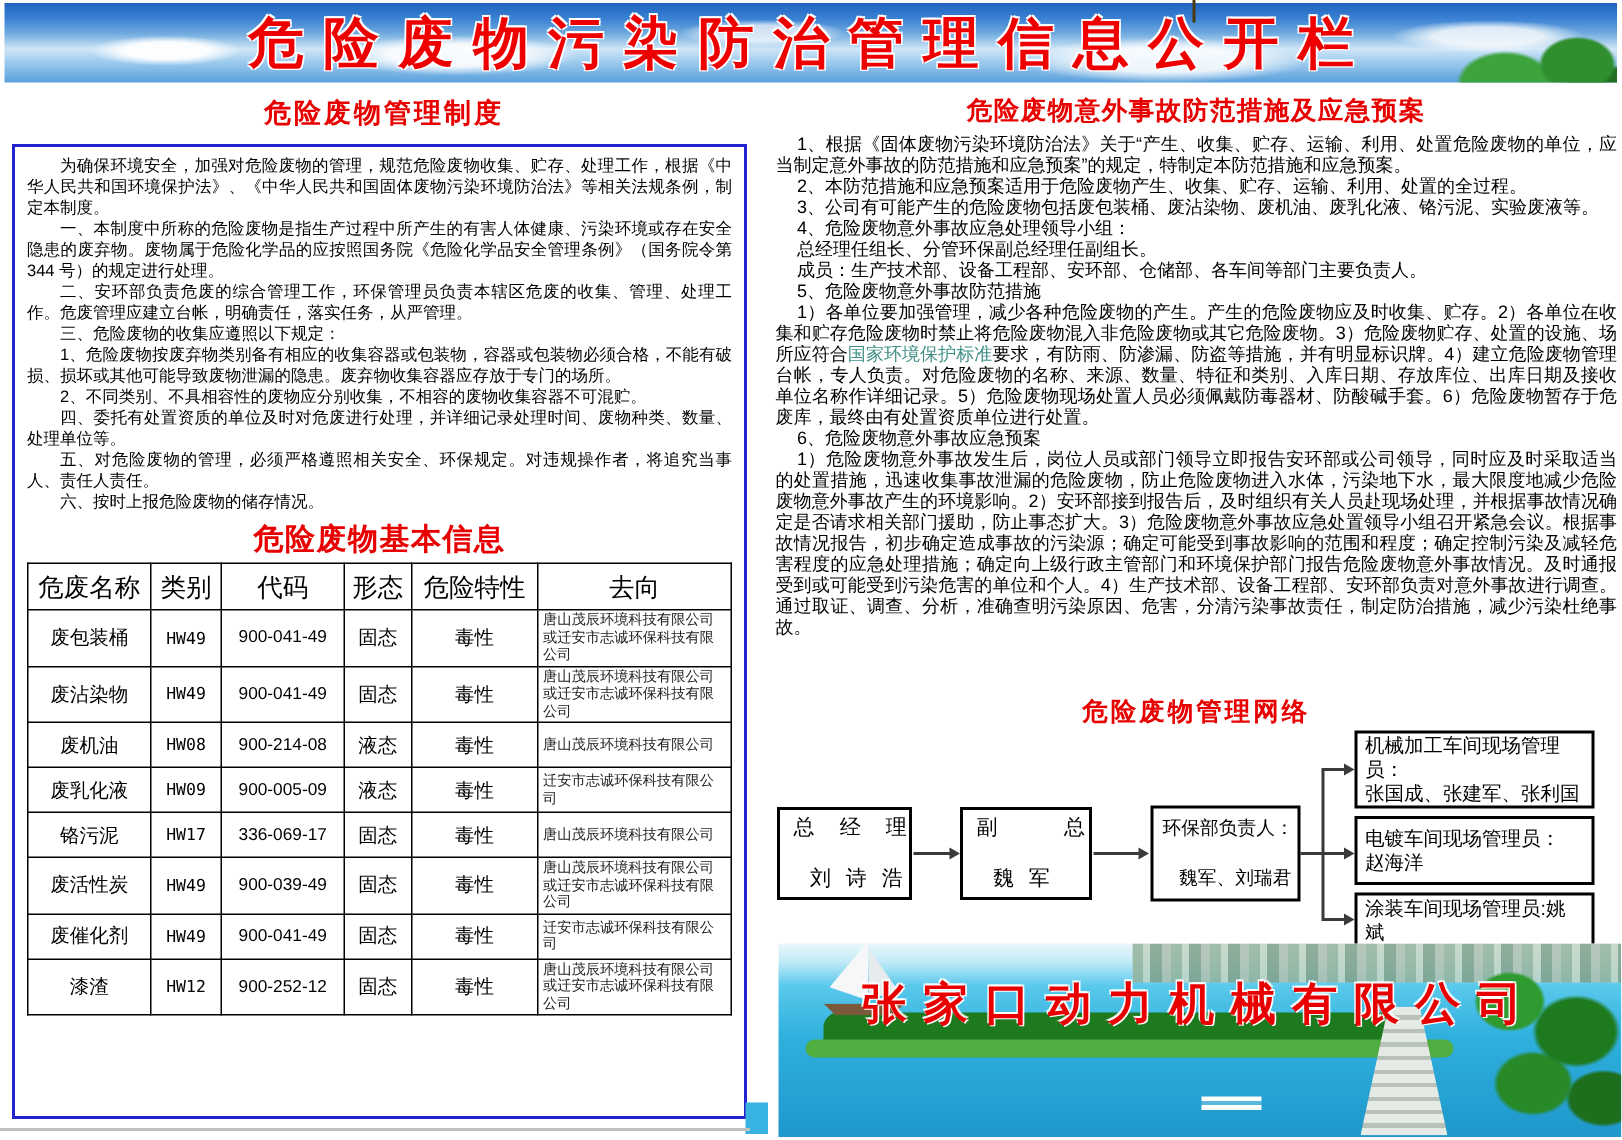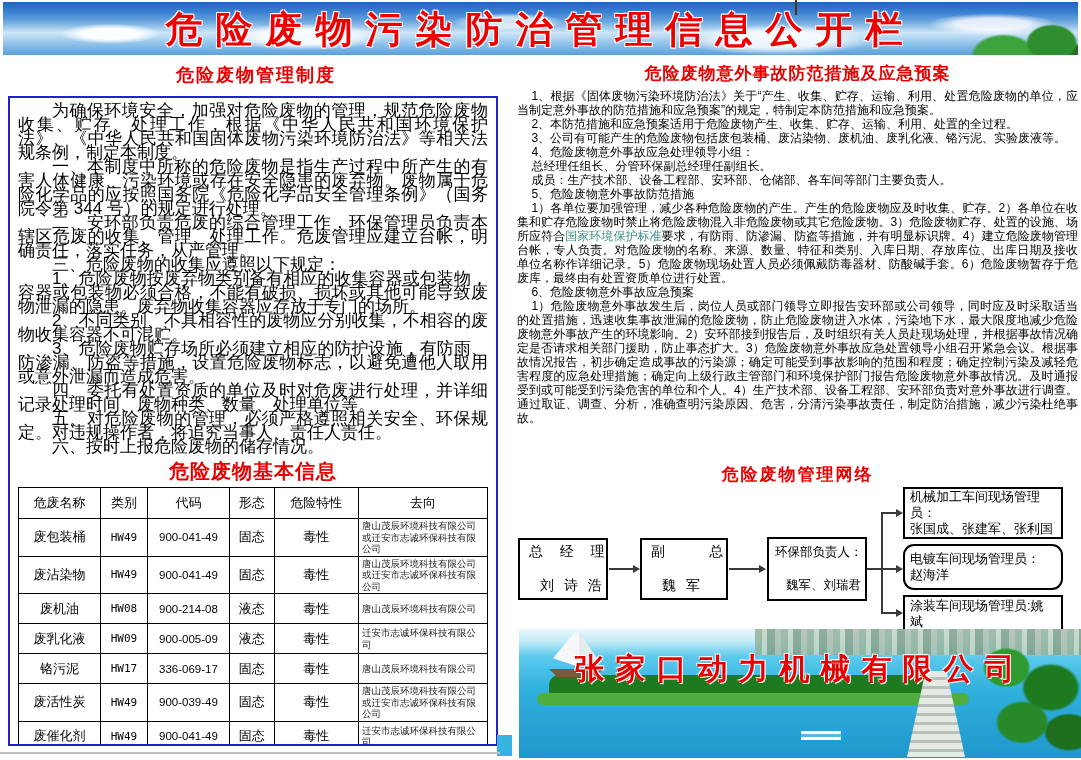--- a/index.html
+++ b/index.html
@@ -28,25 +28,25 @@
   .fold-mark{position:absolute;left:795px;top:0;width:2px;height:15px;background:#4a3a10;}
 
   
   .red-title{color:#e80000;font-weight:bold;font-family:"Liberation Serif","DejaVu Serif",serif;}
 
   
   .left-sec-title{position:absolute;left:0;top:63px;width:512px;text-align:center;
     font-size:18px;letter-spacing:2px;margin:0;}
   .policy-box{position:absolute;left:8px;top:96px;width:490px;height:650px;box-sizing:border-box;
     border:2px solid #2222cc;padding:6px 8px 0 8px;overflow:hidden;}
-  .para{margin:0;font-size:17px;line-height:14px;text-align:justify;text-indent:2em;}
+  .para{margin:0;font-size:11px;line-height:14px;text-align:justify;text-indent:2em;}
   .table-title{font-size:20px;text-align:center;margin:4px 0 2px 0;letter-spacing:1px;}
   table.waste{width:100%;border-collapse:collapse;table-layout:fixed;}
   .waste th,.waste td{border:1px solid #000;text-align:center;padding:0;overflow:hidden;}
-  .waste th{font-size:13px;font-weight:normal;height:30px;}
+  .waste th{font-size:17px;font-weight:normal;height:30px;}
   .waste td{font-size:13px;height:27px;}
   .waste td.cat{font-family:"DejaVu Sans Mono","Liberation Mono",monospace;font-size:11px;}
   .waste td.code{font-family:Liberation Sans, sans-serif;font-size:11.5px;}
   .waste td.dest{font-size:9.5px;line-height:11.5px;text-align:left;padding:1px 3px;color:#222;}
 
   
   .right-col{position:absolute;left:517px;top:62px;width:561px;}
   .right-sec-title{text-align:center;font-size:17px;margin:0 0 4px 0;letter-spacing:1px;}
   .rpara{margin:0;font-size:12px;line-height:14px;text-align:justify;text-indent:1.2em;}
   .hl{color:#3f8f86;}
@@ -60,21 +60,21 @@
     padding-left:9px;font-size:14px;}
   .chainbox .l1{white-space:pre;letter-spacing:3px;}
   .chainbox .l2{letter-spacing:3px;margin-left:11px;}
   #chain0{left:1px;top:60px;width:90px;height:62px;}
   #chain1{left:123px;top:60px;width:88px;height:62px;}
   #chain2{left:250px;top:59px;width:100px;height:64px;font-size:12.5px;padding-left:6px;}
   #chain2 .l1,#chain2 .l2{letter-spacing:0;}
   .leaf{left:386px;width:160px;font-size:13px;line-height:16px;padding:2px 5px;
     display:flex;flex-direction:column;justify-content:center;}
   #leaf0{top:9px;height:52px;}
-  #leaf1{top:66px;height:46px;border-radius:11px;}
+  #leaf1{top:66px;height:46px;}
   #leaf2{top:117px;height:38px;}
   .hline{position:absolute;height:2px;background:#3a3a3a;}
   .vline{position:absolute;width:2px;background:#3a3a3a;}
   .ah{position:absolute;width:0;height:0;border-top:4px solid transparent;
       border-bottom:4px solid transparent;border-left:7px solid #3a3a3a;}
 
   
   .footer-scene{position:absolute;left:519px;top:629px;width:562px;height:129px;overflow:hidden;
     background:linear-gradient(180deg,#eaf7fb 0px,#c3ebf7 12px,#5ac9ec 28px,#2fb0dd 62px,#1f97cc 100%);}
   .city{position:absolute;left:42%;top:0;width:58%;height:26px;opacity:.85;
@@ -122,21 +122,20 @@
   <h2 class="red-title left-sec-title">危险废物管理制度</h2>
 
   <div class="policy-box">
     <div id="left-paras">
         <p class="para">为确保环境安全，加强对危险废物的管理，规范危险废物收集、贮存、处理工作，根据《中华人民共和国环境保护法》、《中华人民共和国固体废物污染环境防治法》等相关法规条例，制定本制度。</p>
         <p class="para">一、本制度中所称的危险废物是指生产过程中所产生的有害人体健康、污染环境或存在安全隐患的废弃物。废物属于危险化学品的应按照国务院《危险化学品安全管理条例》（国务院令第 344 号）的规定进行处理。</p>
         <p class="para">二、安环部负责危废的综合管理工作，环保管理员负责本辖区危废的收集、管理、处理工作。危废管理应建立台帐，明确责任，落实任务，从严管理。</p>
         <p class="para">三、危险废物的收集应遵照以下规定：</p>
         <p class="para">1、危险废物按废弃物类别备有相应的收集容器或包装物，容器或包装物必须合格，不能有破损、损坏或其他可能导致废物泄漏的隐患。废弃物收集容器应存放于专门的场所。</p>
         <p class="para">2、不同类别、不具相容性的废物应分别收集，不相容的废物收集容器不可混贮。</p>
-        <p class="para">3、危险废物贮存场所必须建立相应的防护设施，有防雨、防渗漏、防盗等措施，设置危险废物标志，以避免遭他人取用或意外泄漏而造成危害。</p>
         <p class="para">四、委托有处置资质的单位及时对危废进行处理，并详细记录处理时间、废物种类、数量、处理单位等。</p>
         <p class="para">五、对危险废物的管理，必须严格遵照相关安全、环保规定。对违规操作者，将追究当事人、责任人责任。</p>
         <p class="para">六、按时上报危险废物的储存情况。</p>
       </div>
     <h3 class="red-title table-title">危险废物基本信息</h3>
     <table class="waste">
       <colgroup>
         <col style="width:17.5%">
           <col style="width:10%">
           <col style="width:17.5%">

